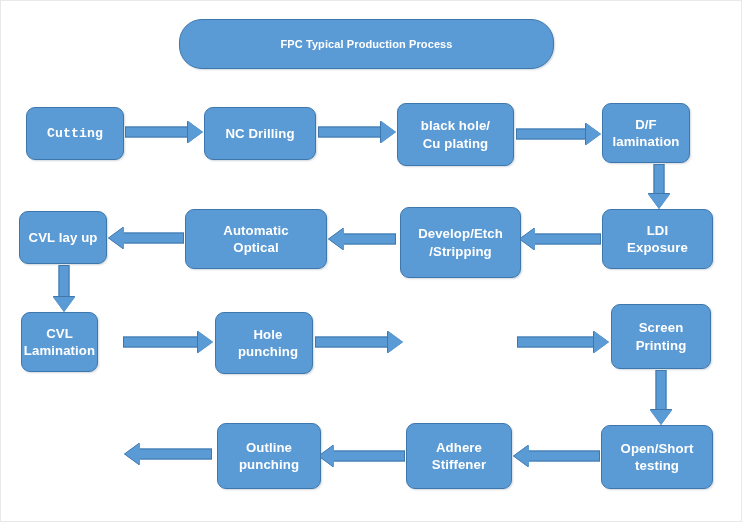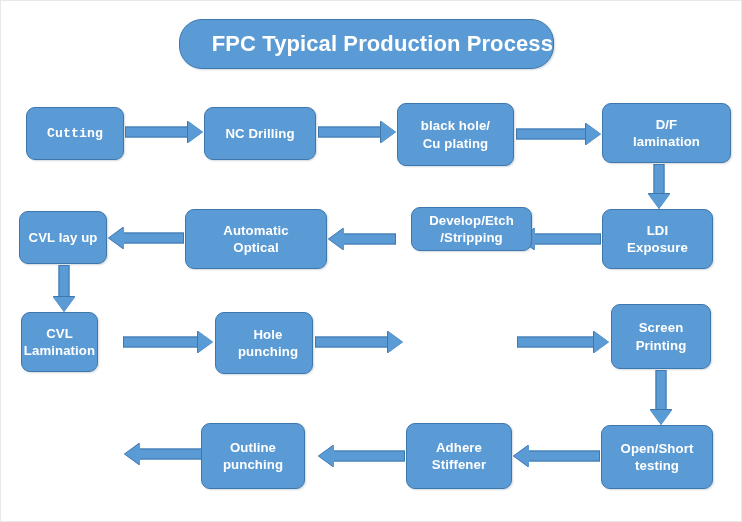--- a/index.html
+++ b/index.html
@@ -30,23 +30,22 @@
     display: flex;
     align-items: center;
     justify-content: center;
     text-align: center;
     line-height: 1.32;
     letter-spacing: 0.1px;
     box-shadow: 1px 1px 2px rgba(120,140,160,0.35);
     white-space: pre-line;
   }
   .node.title {
-    font-size: 22px;
+    font-size: 11px;
     border-radius: 23px;
-    justify-content: flex-end;
   }
   .node.step {
     font-size: 13.2px;
   }
   
   .arrow {
     position: absolute;
     box-sizing: border-box;
   }
   .arrow .shaft {
@@ -171,34 +170,34 @@
       <div class="head"></div>
     </div>
     <div class="arrow left" style="left: 124px; top: 440px; width: 87px; height: 26px;">
       <div class="shaft" style="width: 74px;"></div>
       <div class="head"></div>
     </div>
     <div class="node step" style="left: 25px; top: 106px; width: 98px; height: 53px; font-family: Liberation Mono, monospace;"><span>Cutting</span></div>
     <div class="node step" style="left: 203px; top: 106px; width: 112px; height: 53px;"><span>NC Drilling</span></div>
     <div class="node step" style="left: 396px; top: 102px; width: 117px; height: 63px;"><span>black hole/
 Cu plating</span></div>
-    <div class="node step" style="left: 601px; top: 102px; width: 129px; height: 60px;"><span>D/F
+    <div class="node step" style="left: 601px; top: 102px; width: 88px; height: 60px;"><span>D/F
 lamination</span></div>
     <div class="node step" style="left: 601px; top: 208px; width: 111px; height: 60px;"><span>LDI
 Exposure</span></div>
-    <div class="node step" style="left: 410px; top: 206px; width: 121px; height: 44px;"><span>Develop/Etch
+    <div class="node step" style="left: 399px; top: 206px; width: 121px; height: 71px;"><span>Develop/Etch
 /Stripping</span></div>
     <div class="node step" style="left: 184px; top: 208px; width: 142px; height: 60px;"><span>Automatic
 Optical</span></div>
     <div class="node step" style="left: 18px; top: 210px; width: 88px; height: 53px;"><span>CVL lay up</span></div>
     <div class="node step" style="left: 20px; top: 311px; width: 77px; height: 60px;"><span>CVL
 Lamination</span></div>
     <div class="node step" style="left: 214px; top: 311px; width: 98px; height: 62px; padding-left: 8px;"><span>Hole
 punching</span></div>
     <div class="node step" style="left: 610px; top: 303px; width: 100px; height: 65px;"><span>Screen
 Printing</span></div>
     <div class="node step" style="left: 600px; top: 424px; width: 112px; height: 64px;"><span>Open/Short
 testing</span></div>
     <div class="node step" style="left: 405px; top: 422px; width: 106px; height: 66px;"><span>Adhere
 Stiffener</span></div>
-    <div class="node step" style="left: 200px; top: 422px; width: 104px; height: 66px;"><span>Outline
+    <div class="node step" style="left: 216px; top: 422px; width: 104px; height: 66px;"><span>Outline
 punching</span></div>
   </div>
 
 </body></html>

